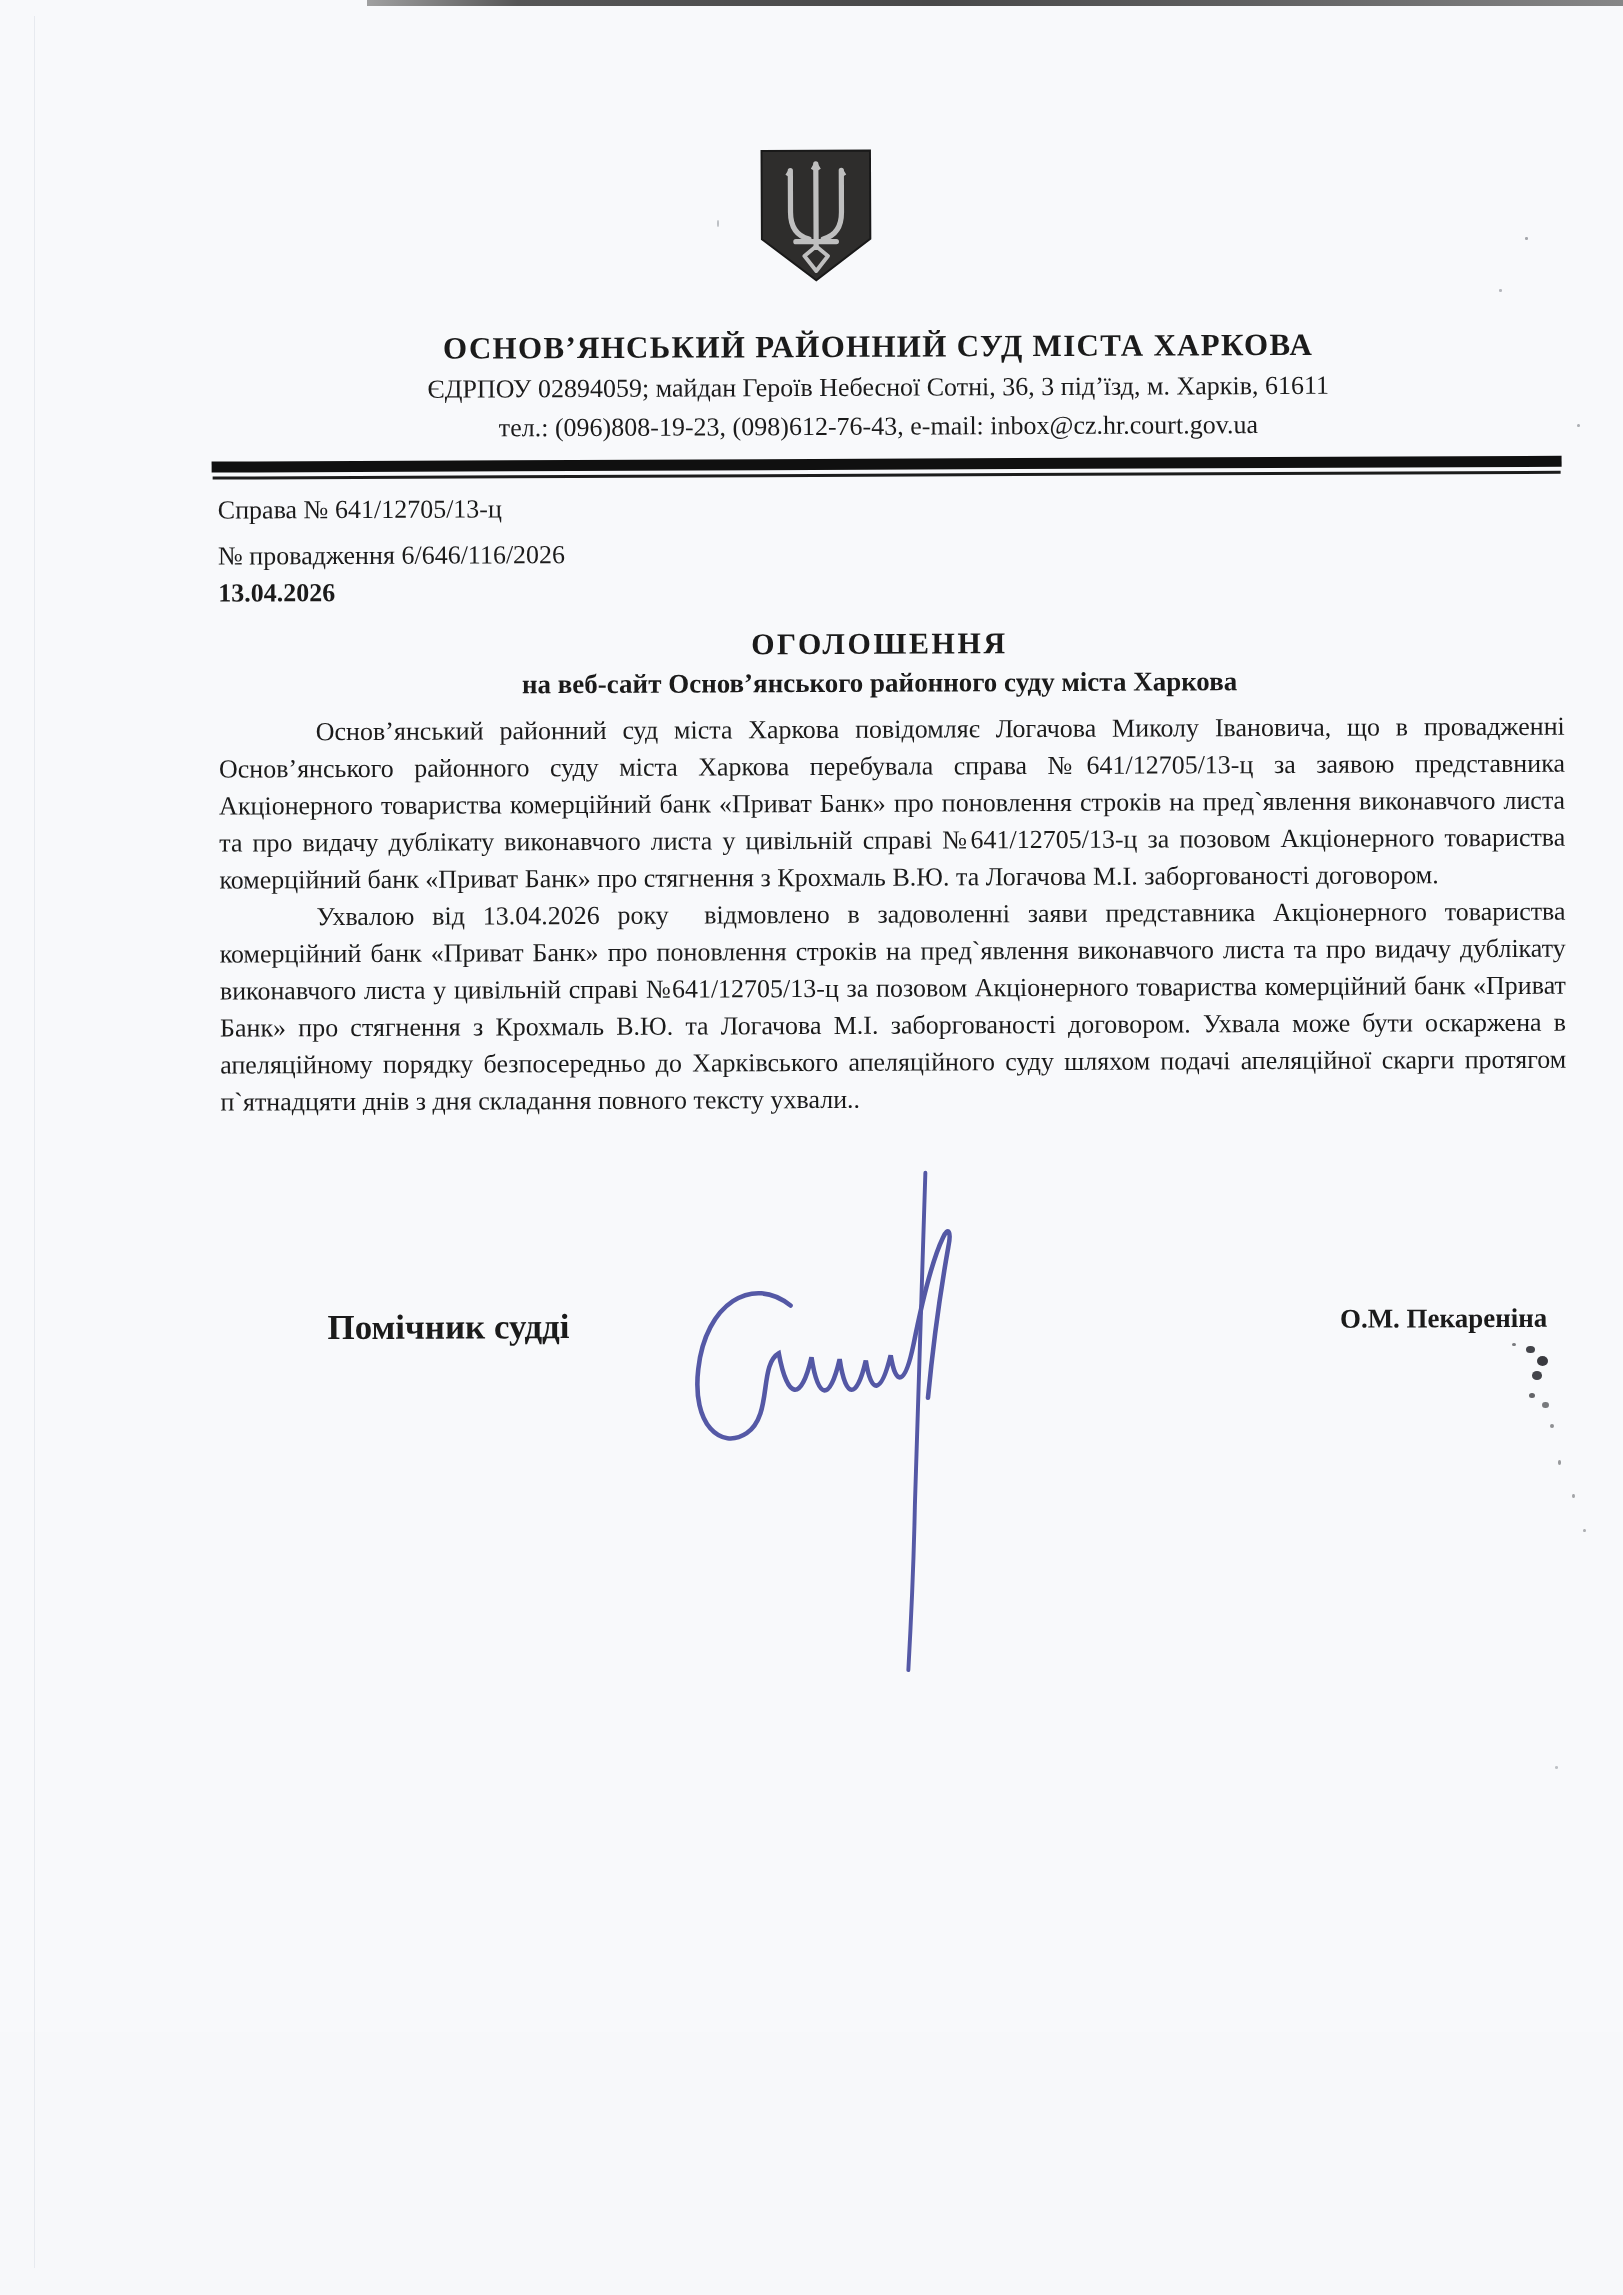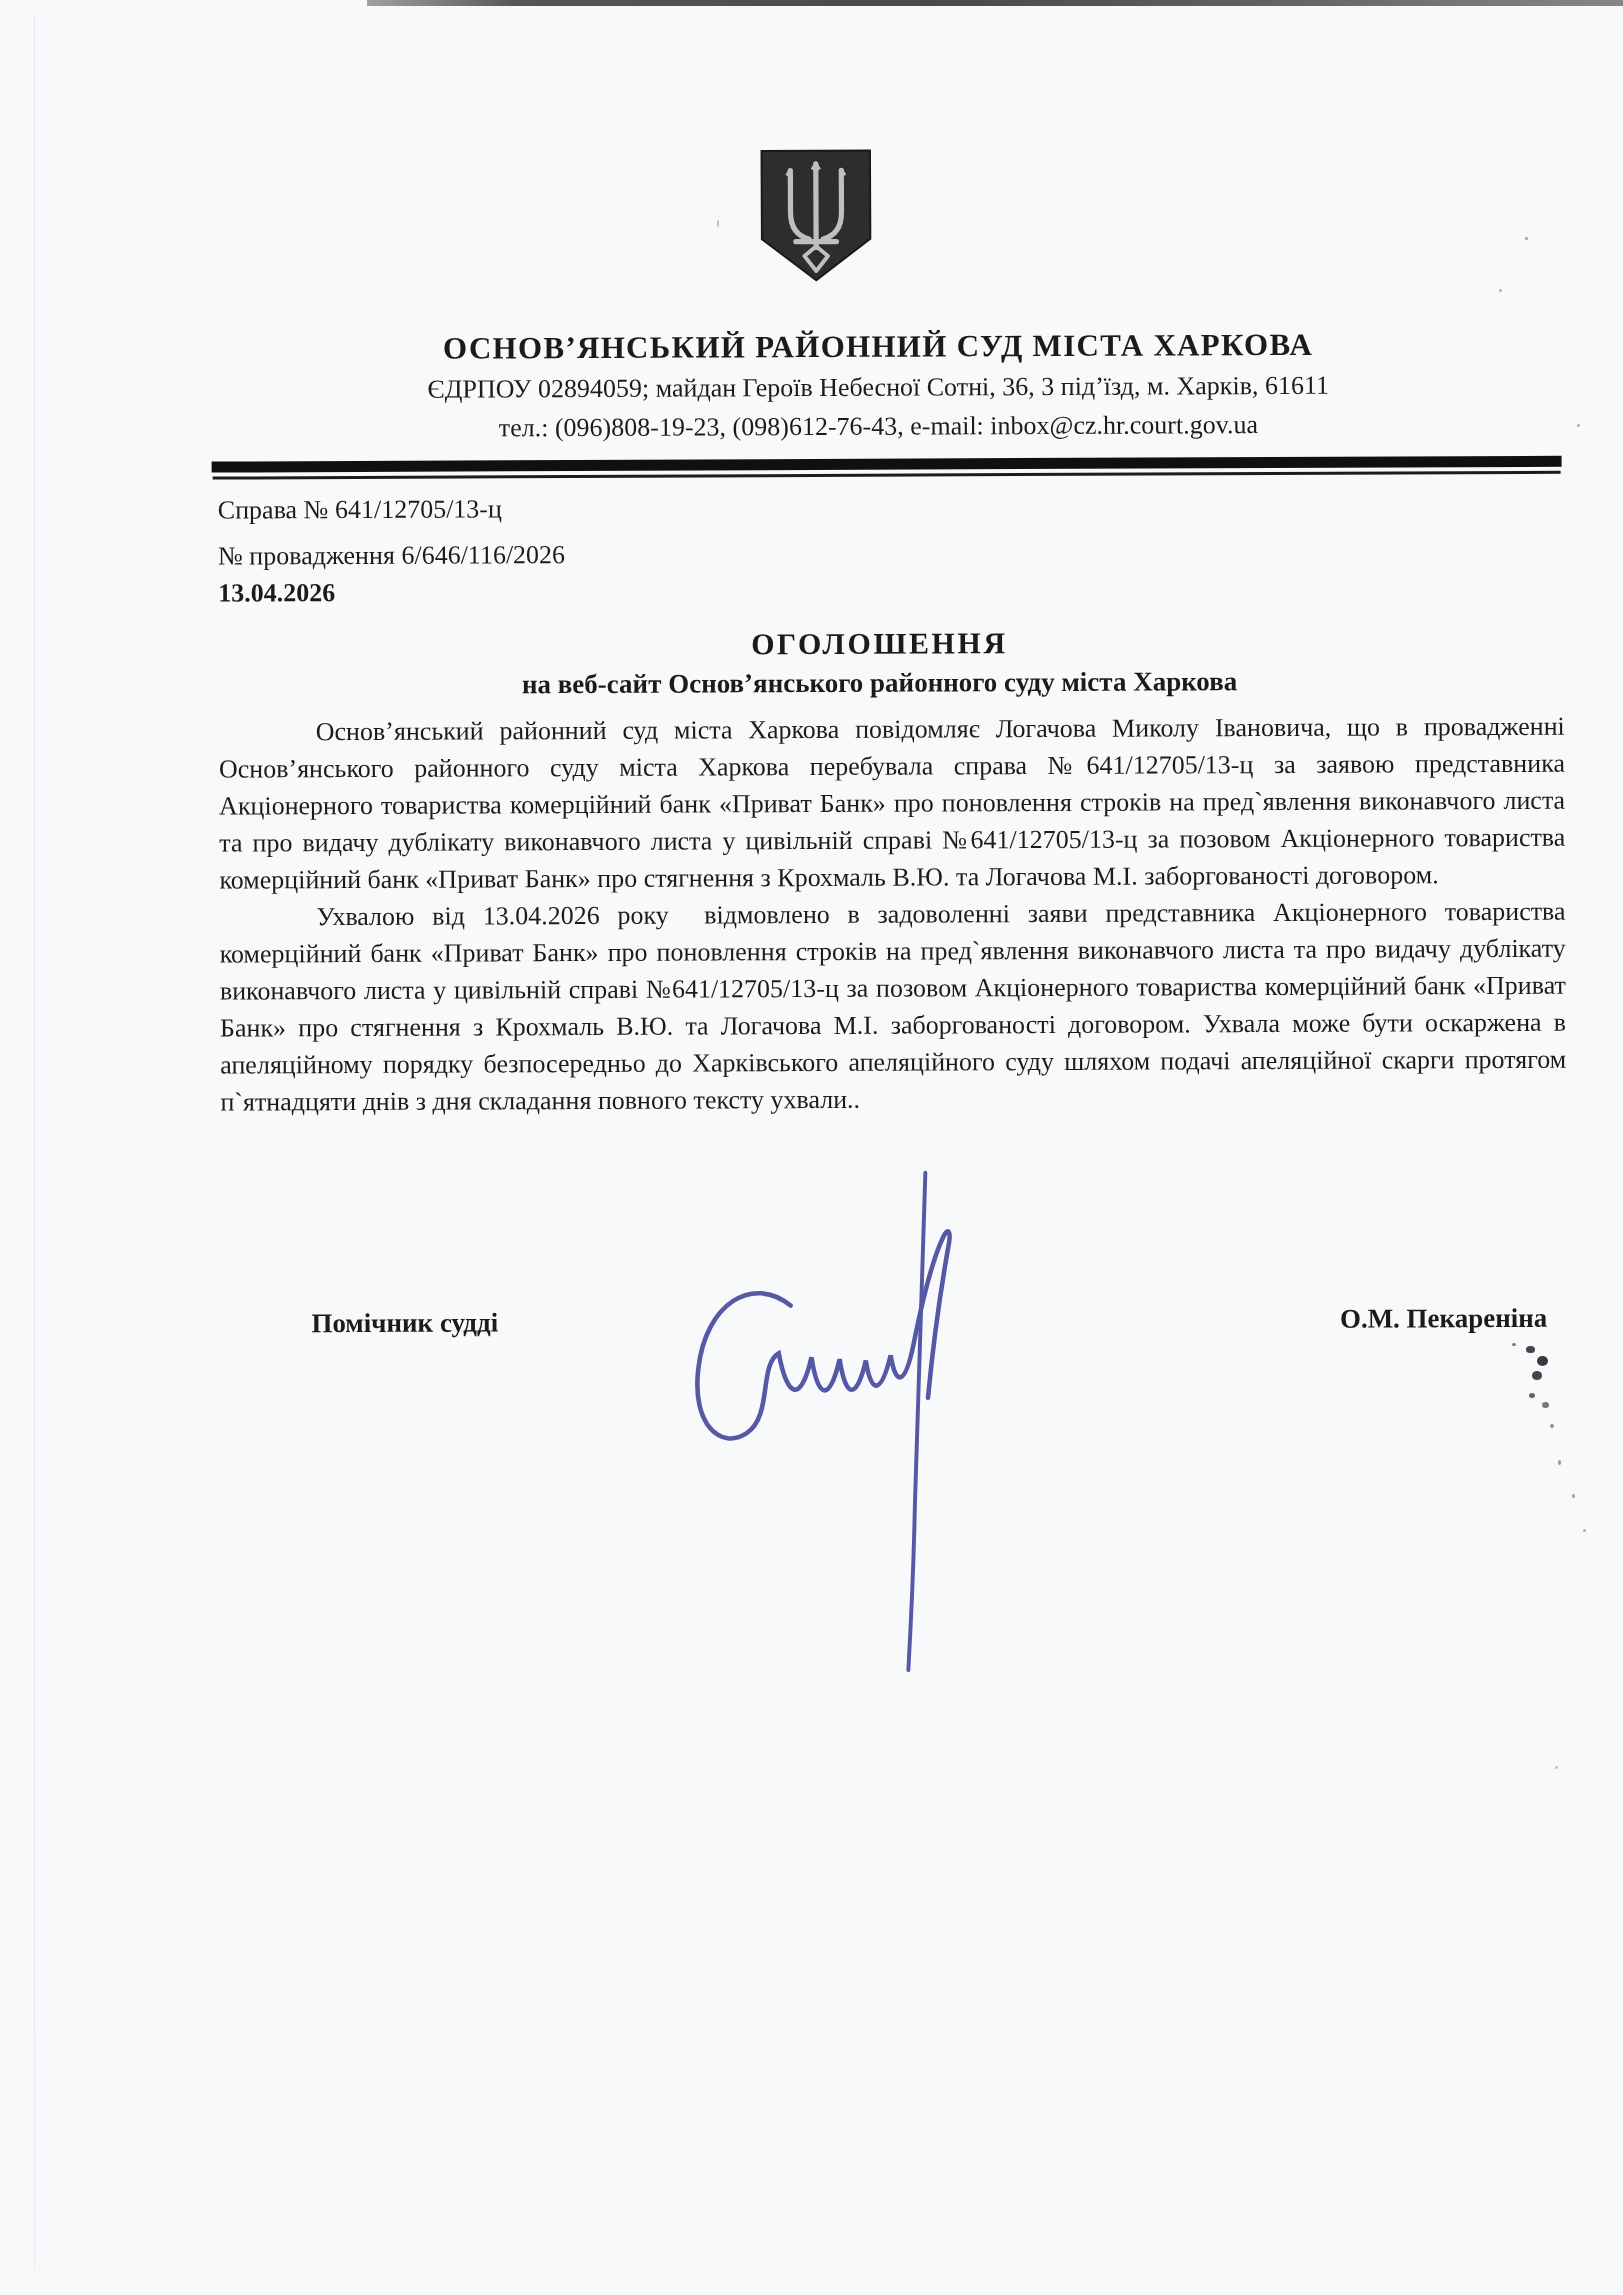--- a/index.html
+++ b/index.html
@@ -39,21 +39,21 @@
 
   .doc-title { position:absolute; left:196px; top:627px; width:1368px; text-align:center;
     font-size:30px; font-weight:bold; letter-spacing:2.6px; }
   .doc-subtitle { position:absolute; left:196px; top:668px; width:1368px; text-align:center;
     font-size:27px; font-weight:bold; }
 
   .body-text { position:absolute; left:219px; top:711px; width:1346px;
     font-size:26px; line-height:37px; text-align:justify; }
   .body-text p { margin:0; text-indent:97px; }
 
-  .signoff-role { position:absolute; left:309px; top:1306px; font-size:27px; font-weight:bold; }
+  .signoff-role { position:absolute; left:325px; top:1306px; font-size:35px; font-weight:bold; }
   .signoff-name { position:absolute; left:910px; top:1306px; width:635px; text-align:right;
     font-size:27px; font-weight:bold; }
 
   .signature-svg { position:absolute; left:0; top:0; pointer-events:none; }
 
   .ink-dot { position:absolute; border-radius:50%; background:#23252a; }
 </style>
 </head>
 <body>
 

